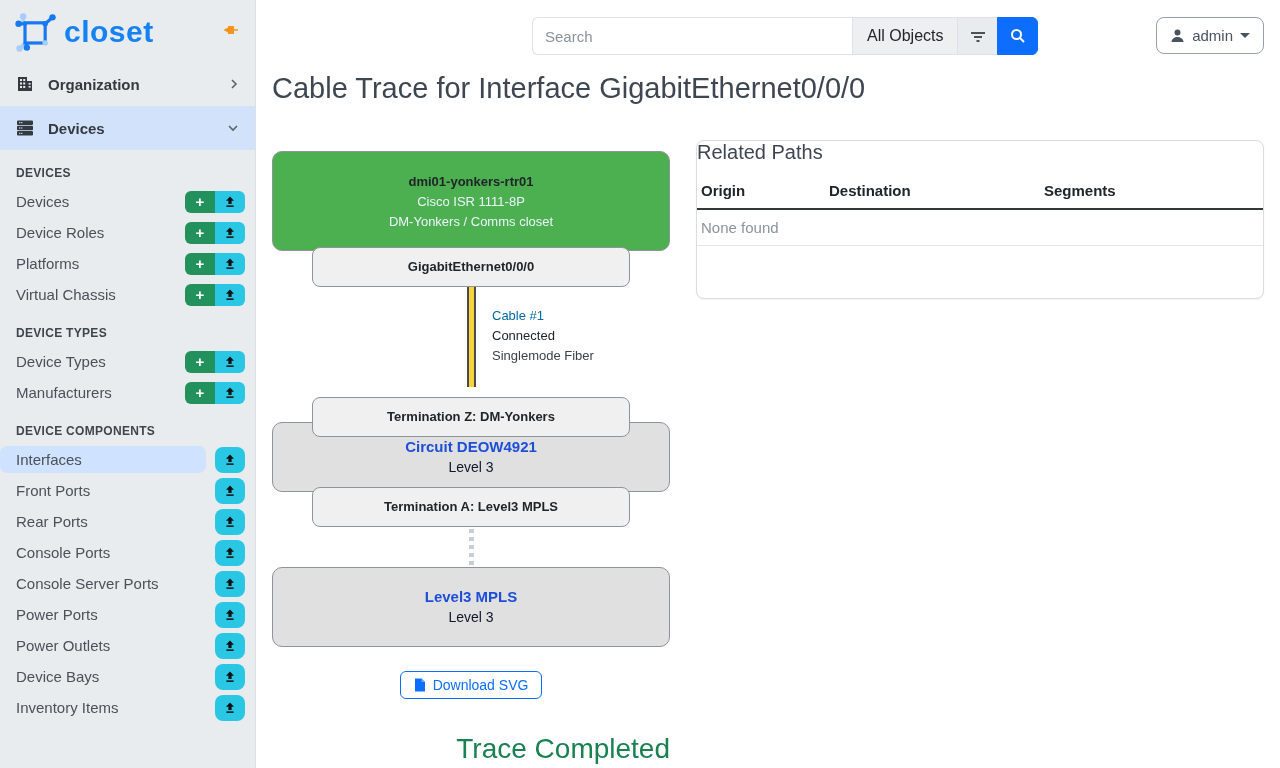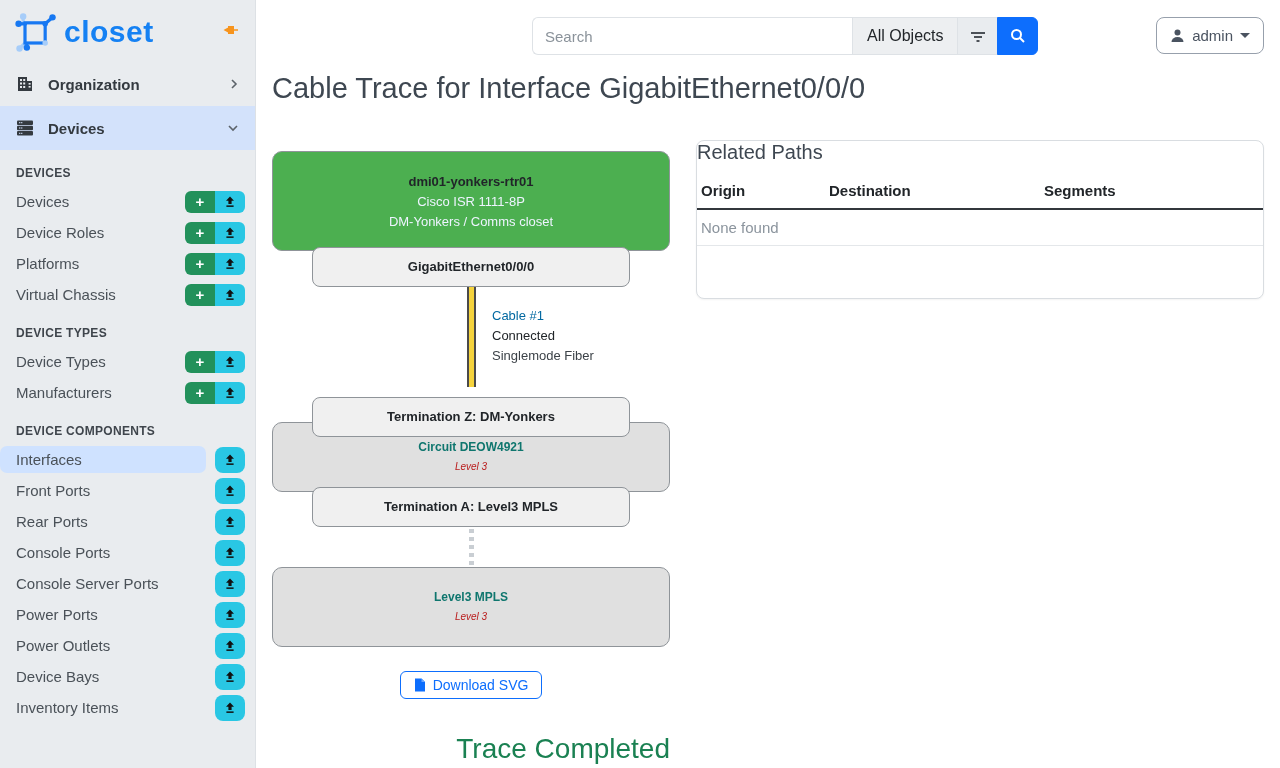--- a/index.html
+++ b/index.html
@@ -42,22 +42,22 @@
   .green-box { left:16px; top:151px; width:398px; height:100px; border-radius:10px; background:#4caf50; padding-top:20px; }
   .green-box .dev-name { font-size:13px; font-weight:bold; color:#212529; line-height:20px; }
   .green-box a { font-size:13px; color:#eef4ff; text-decoration:none; line-height:20px; display:block; }
   .term-box { width:318px; height:40px; left:56px; border-radius:8px; background:#f0f0f0; font-size:13px; font-weight:bold; color:#212529; line-height:38px; z-index:3; }
   .iface-box { top:247px; }
   .termz-box { top:397px; }
   .terma-box { top:487px; }
   .big-gray { left:16px; width:398px; border-radius:10px; background:#e0e0e0; z-index:2; }
   .circuit-box { top:422px; height:70px; padding-top:14px; }
   .farend-box { top:567px; height:80px; padding-top:19px; }
-  .big-gray .node-title { font-size:12px; font-weight:bold; color:#0f766e; line-height:20px; }
-  .big-gray .node-sub { font-size:10px; color:#b91c1c; line-height:20px;font-style:italic; }
+  .big-gray .node-title { font-size:15px; font-weight:bold; color:#1d4ed8; line-height:20px; }
+  .big-gray .node-sub { font-size:14px; color:#0f172a; line-height:20px; }
   .cable-line { position:absolute; left:211px; top:287px; width:9px; height:100px; background:#f5d33d; border-left:2px solid #4a4a4a; border-right:2px solid #4a4a4a; z-index:1; }
   .cable-info { position:absolute; left:236px; top:306px; text-align:left; font-size:13px; line-height:20px; }
   .cable-info .c1 { font-weight:normal; color:#0369a1; }
   .cable-info .c2 { color:#212529; }
   .cable-info .c3 { color:#3c4248; }
   .dash-line { position:absolute; left:213px; top:529px; width:5px; height:37px; background:repeating-linear-gradient(to bottom,#c9ced3 0 4px,transparent 4px 8px); }
   .download-row { position:absolute; left:16px; top:671px; width:398px; text-align:center; }
   .download-btn { display:inline-flex; align-items:center; gap:7px; padding:5px 13px; border:1px solid #0d6efd; border-radius:6px; background:#fff; color:#0d6efd; font-size:14px; font-family:"Liberation Sans",sans-serif; cursor:pointer; }
   .trace-status { position:absolute; left:16px; top:733px; width:398px; text-align:right; font-size:28px; color:#1a8152; }
 

